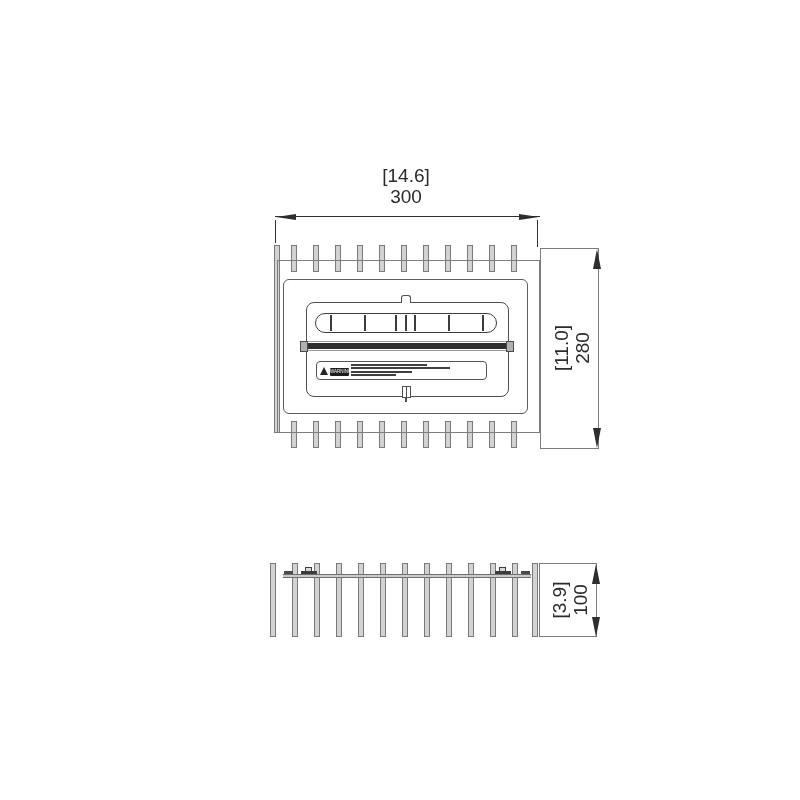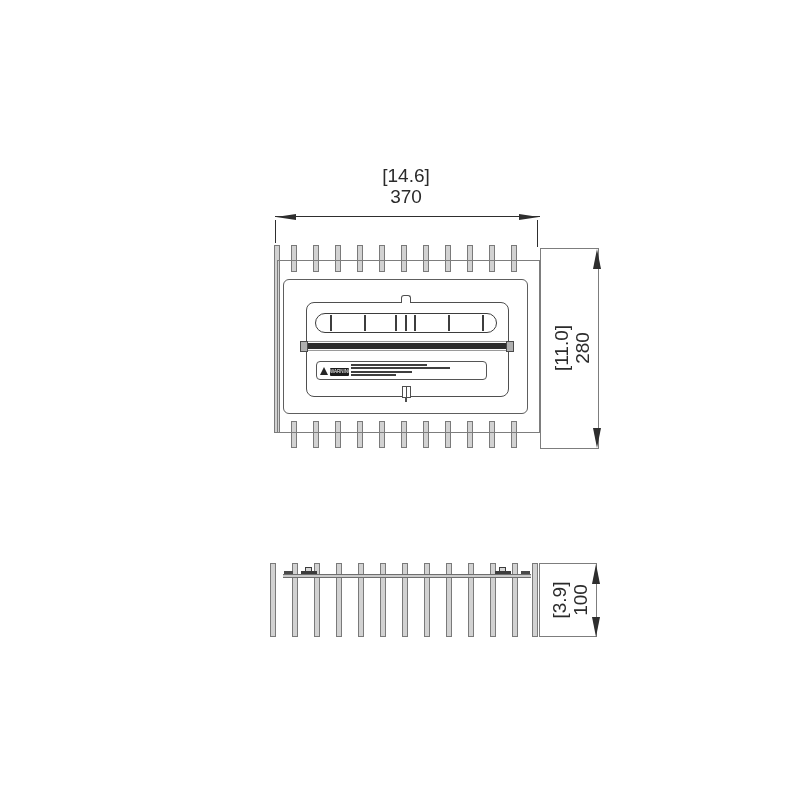--- a/index.html
+++ b/index.html
@@ -24,21 +24,21 @@
 </style>
 </head>
 <body>
 
 <div id="canvas">
 
   <div class="abs" id="top-view" style="left:0;top:0;width:800px;height:500px;">
 
     <div class="abs dimtext" style="left:346px;top:165px;width:120px;">
       <div>[14.6]</div>
-      <div>370</div>
+      <div>300</div>
     </div>
 
     <div class="abs dimline-h" style="left:275px;top:216px;width:265px;"></div>
     <div class="abs arrow-left" style="left:276px;top:213.5px;"></div>
     <div class="abs arrow-right" style="left:519px;top:213.5px;"></div>
     <div class="abs extline" style="left:274.5px;top:220px;width:1.3px;height:23px;"></div>
     <div class="abs extline" style="left:537px;top:220px;width:1.3px;height:27px;"></div>
 
     <div id="fins-top">
         <div class="abs fin" style="left: 291px; top: 245px; height: 27px;"></div>

